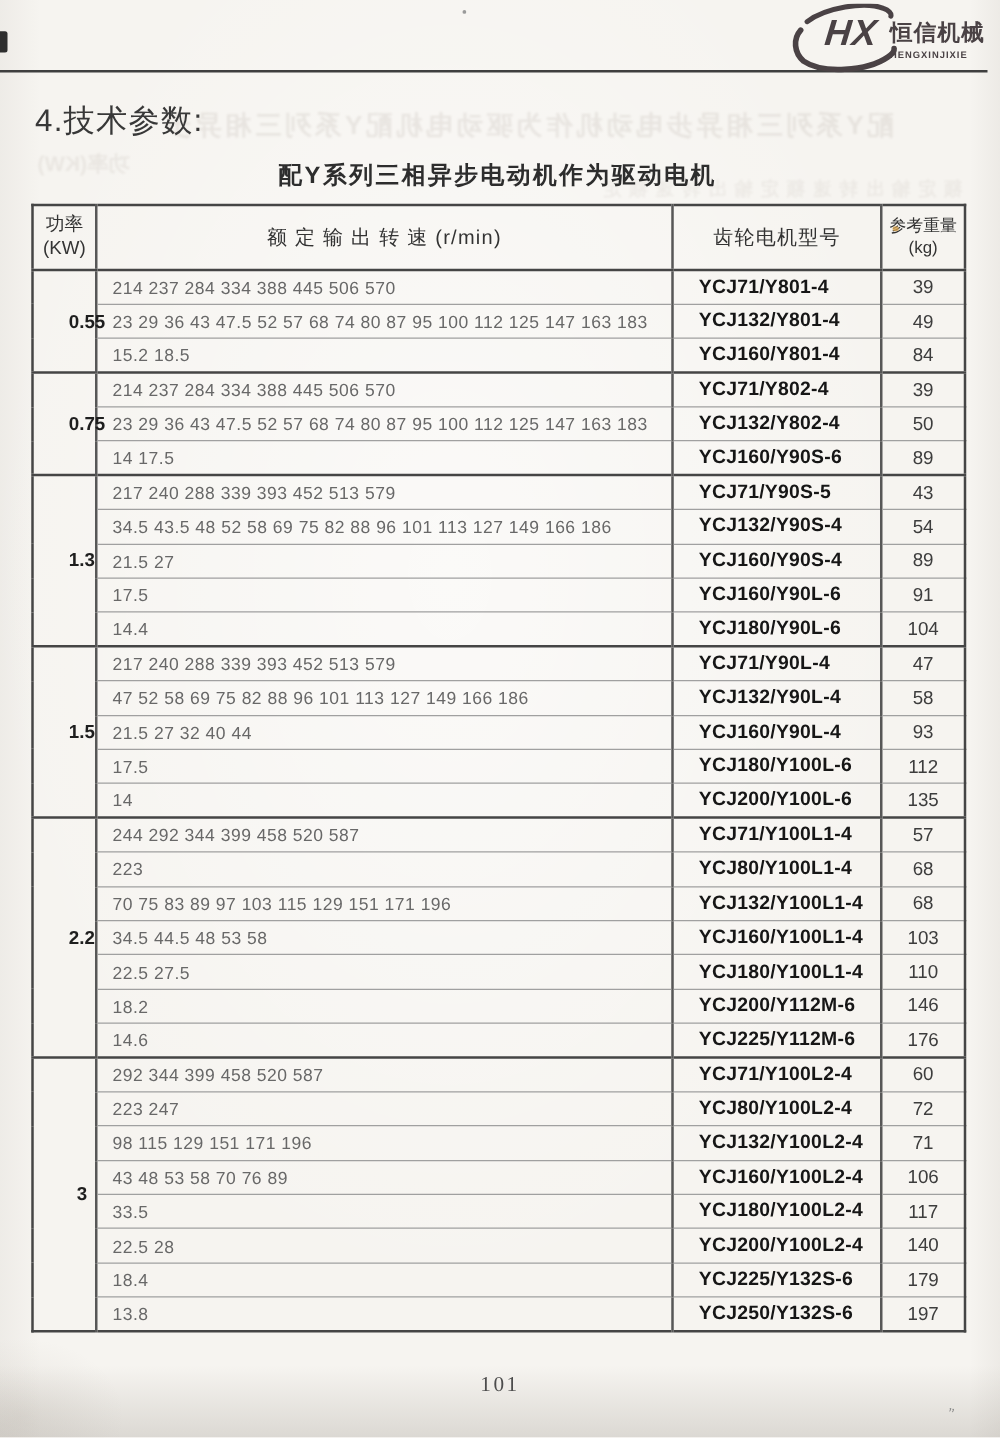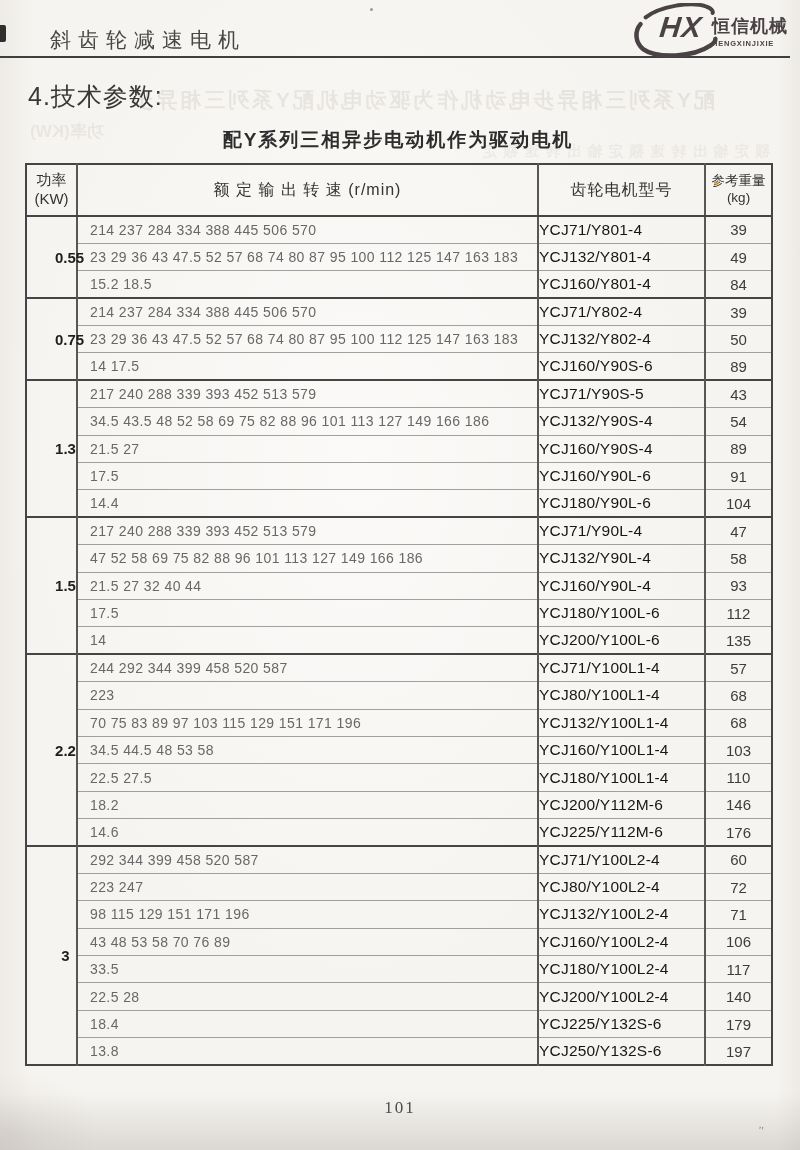--- a/index.html
+++ b/index.html
@@ -69,21 +69,21 @@
   tbody tr td{border-top:1px solid #a0a0a0;}
   tbody tr.group-start td{border-top:2px solid #454545;}
   td.power{
     text-align:center;font-weight:bold;font-size:15px;color:#1e1e1e;padding-left:28px;
   }
   td.speed{
     padding-left:12px;font-size:14px;color:#686868;letter-spacing:.4px;
     white-space:nowrap;overflow:hidden;
   }
   td.model{
-    padding-left:0;font-weight:normal;font-size:15.5px;color:#161616;
+    padding-left:20px;font-weight:bold;font-size:15.5px;color:#161616;
     white-space:nowrap;letter-spacing:.2px;
   }
   td.weight{text-align:center;font-size:15px;color:#3d3d3d;}
 
   
   .page-number{
     position:absolute;left:0;top:1098px;width:800px;text-align:center;
     font-family:"Liberation Serif","DejaVu Serif",serif;
     font-size:17px;color:#4c4c4c;letter-spacing:2px;
   }
@@ -98,21 +98,20 @@
 </style>
 </head>
 <body>
 
 <div class="page">
 
   <div class="ghost ghost-heading">配Y系列三相异步电动机作为驱动电机配Y系列三相异步</div>
   <div class="ghost ghost-title-left">功率(KW)</div>
   <div class="ghost ghost-title-right">额定输出转速额定输出转速额定</div>
 
-  <div class="brand">斜齿轮减速电机</div>
   <div class="rule"></div>
 
   <div class="logo">
     <svg class="logo-swoosh" viewBox="0 0 100 58">
       <g fill="none" stroke="#4a4245" transform="rotate(-8 50 29)">
         <path d="M 20 10 C 36 1, 68 0, 82 8 C 86 10, 88 13, 87 15" stroke-width="4" stroke-linecap="round"></path>
         <path d="M 14 16 C 7 22, 6 33, 13 41 C 26 53, 62 56, 80 47 C 84 45, 86 43, 86 41" stroke-width="4.5" stroke-linecap="round"></path>
       </g>
     </svg>
     <div class="logo-monogram">HX</div>

